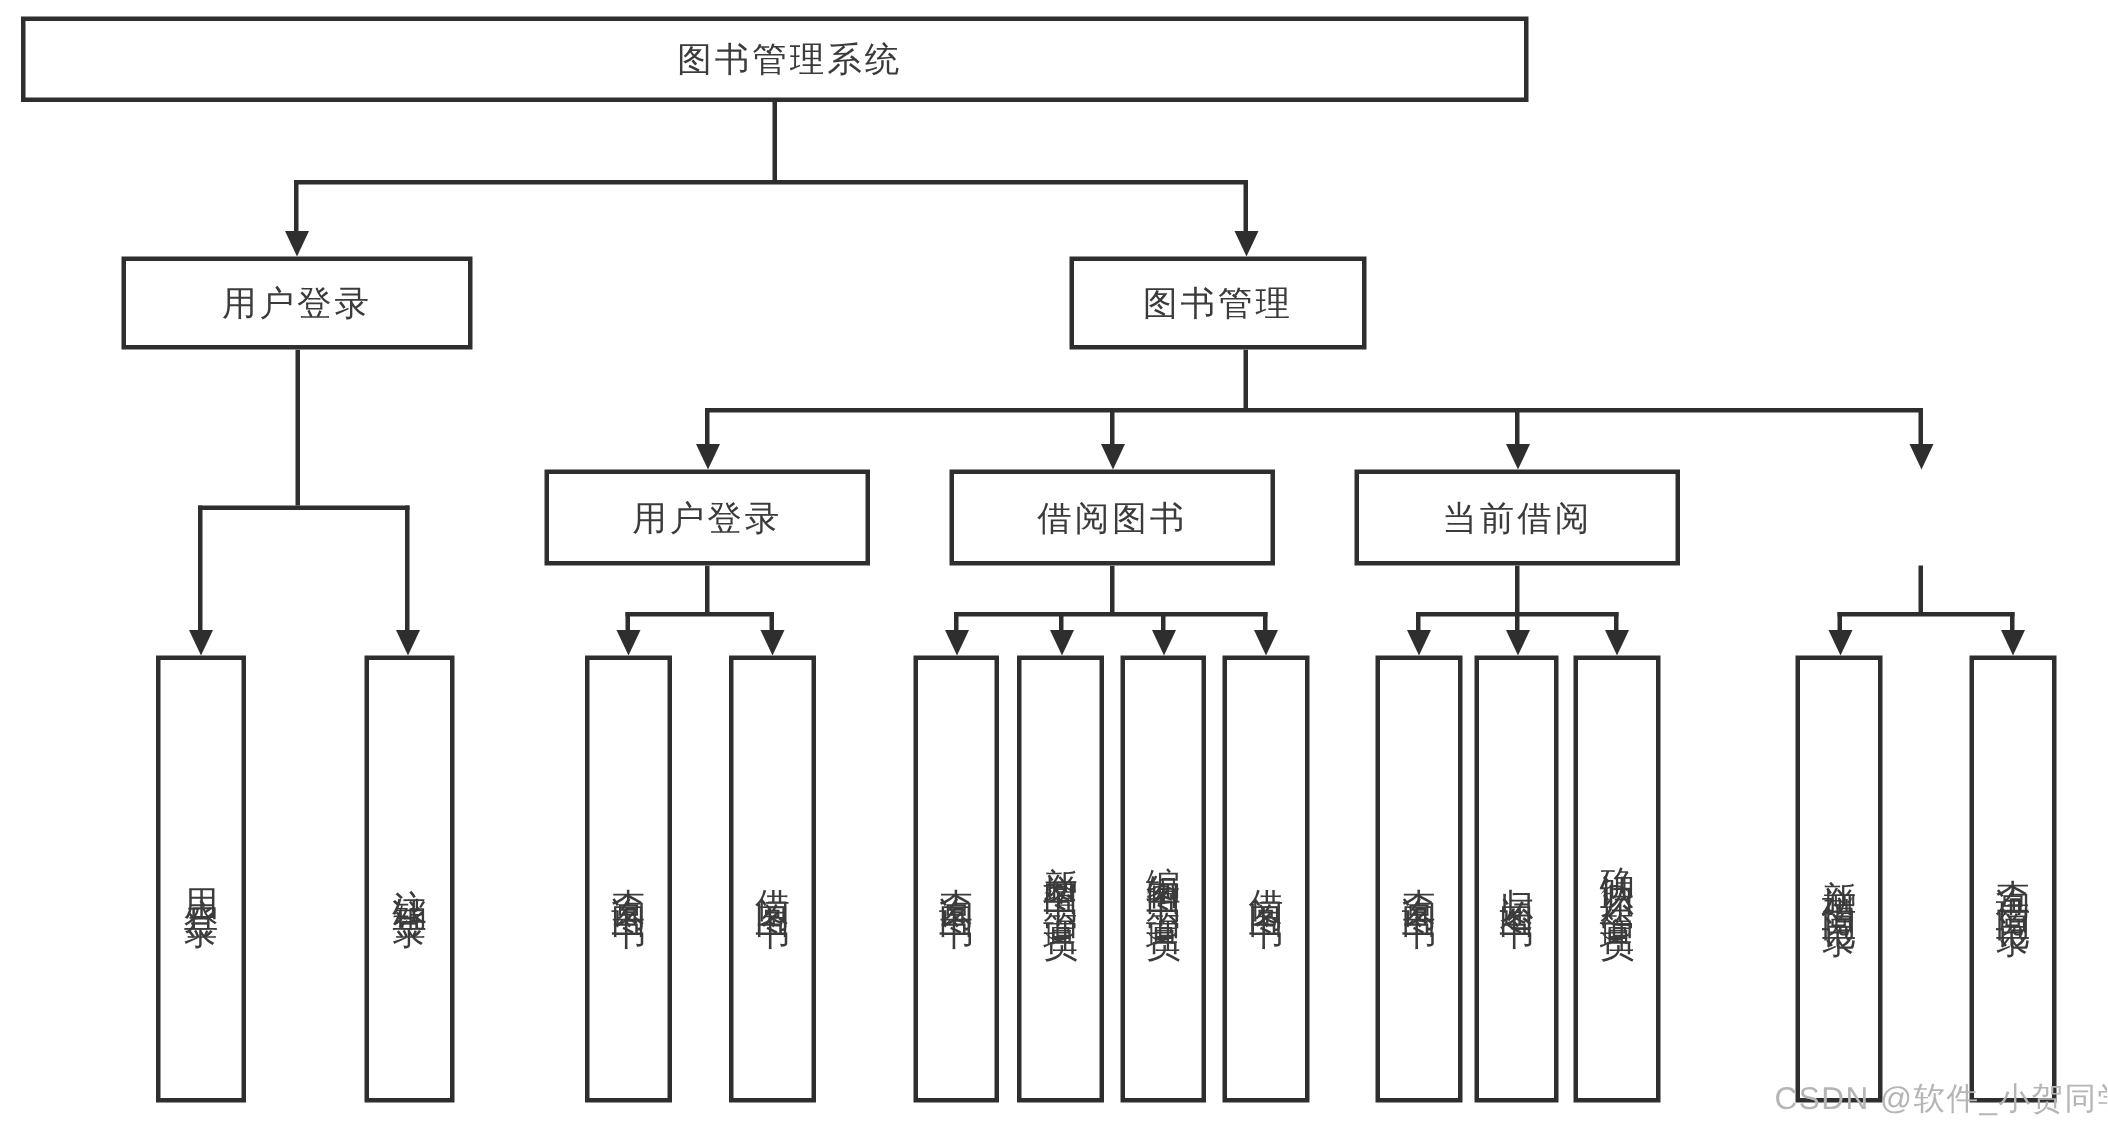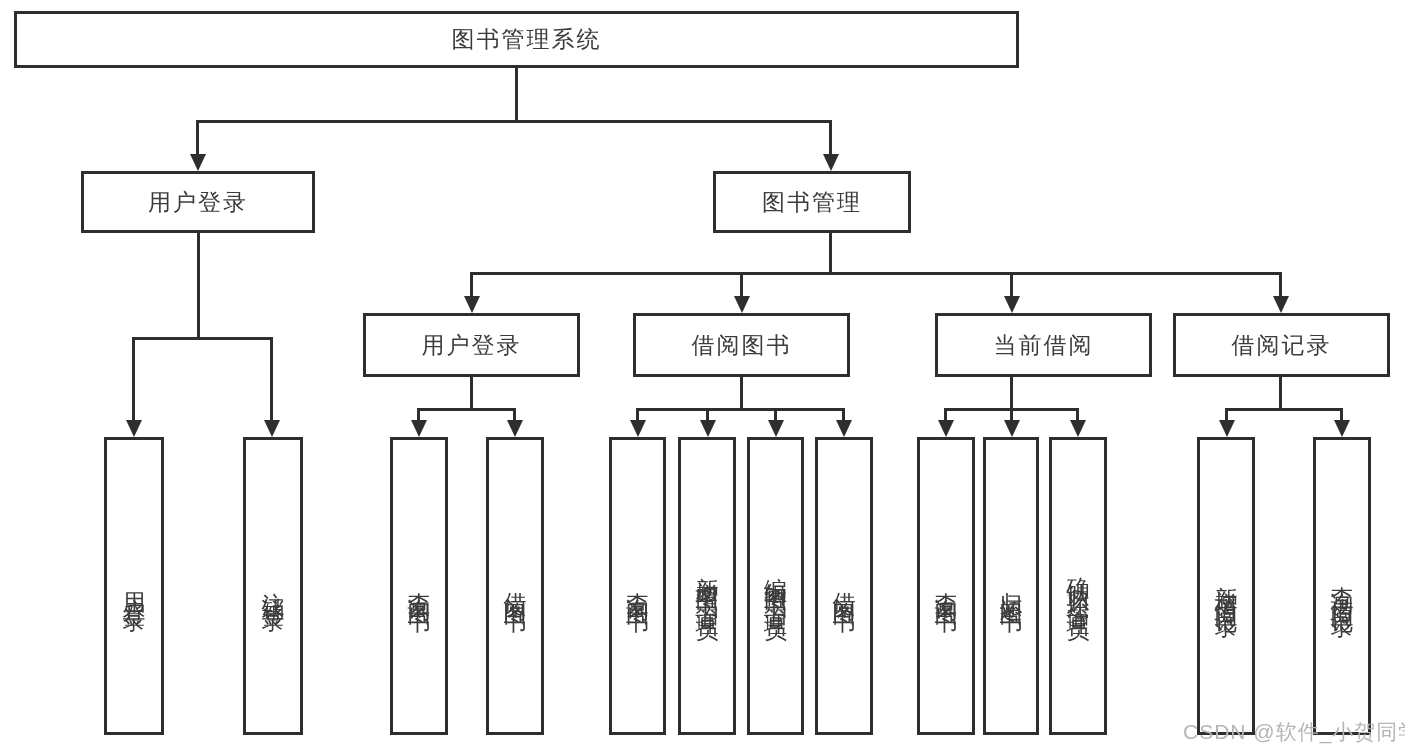--- a/index.html
+++ b/index.html
@@ -106,25 +106,22 @@
   <div class="arrow" style="left:1004px; top:296px;"></div>
   <div class="vline" style="left:1279px; top:272px; height:26px;"></div>
   <div class="arrow" style="left:1273px; top:296px;"></div>
 
   <div class="hbox" style="left:363px; top:313px; width:217px; height:64px;">
     <span>用户登录</span>
   </div>
   <div class="hbox" style="left:633px; top:313px; width:217px; height:64px;">
     <span>借阅图书</span>
   </div>
-  <div class="hbox" style="left:903px; top:313px; width:217px; height:64px;margin-left:32px;">
+  <div class="hbox" style="left:903px; top:313px; width:217px; height:64px;">
     <span>当前借阅</span>
-  </div>
-  <div class="hbox" style="left:1173px; top:313px; width:217px; height:64px;">
-    <span>借阅记录</span>
   </div>
 
   <div class="vline" style="left:470px; top:377px; height:31px;"></div>
   <div class="hline" style="left:417px; top:408px; width:99px;"></div>
   <div class="vline" style="left:417px; top:408px; height:14px;"></div>
   <div class="arrow" style="left:411px; top:420px;"></div>
   <div class="vline" style="left:513px; top:408px; height:14px;"></div>
   <div class="arrow" style="left:507px; top:420px;"></div>
 
   <div class="vline" style="left:740px; top:377px; height:31px;"></div>

